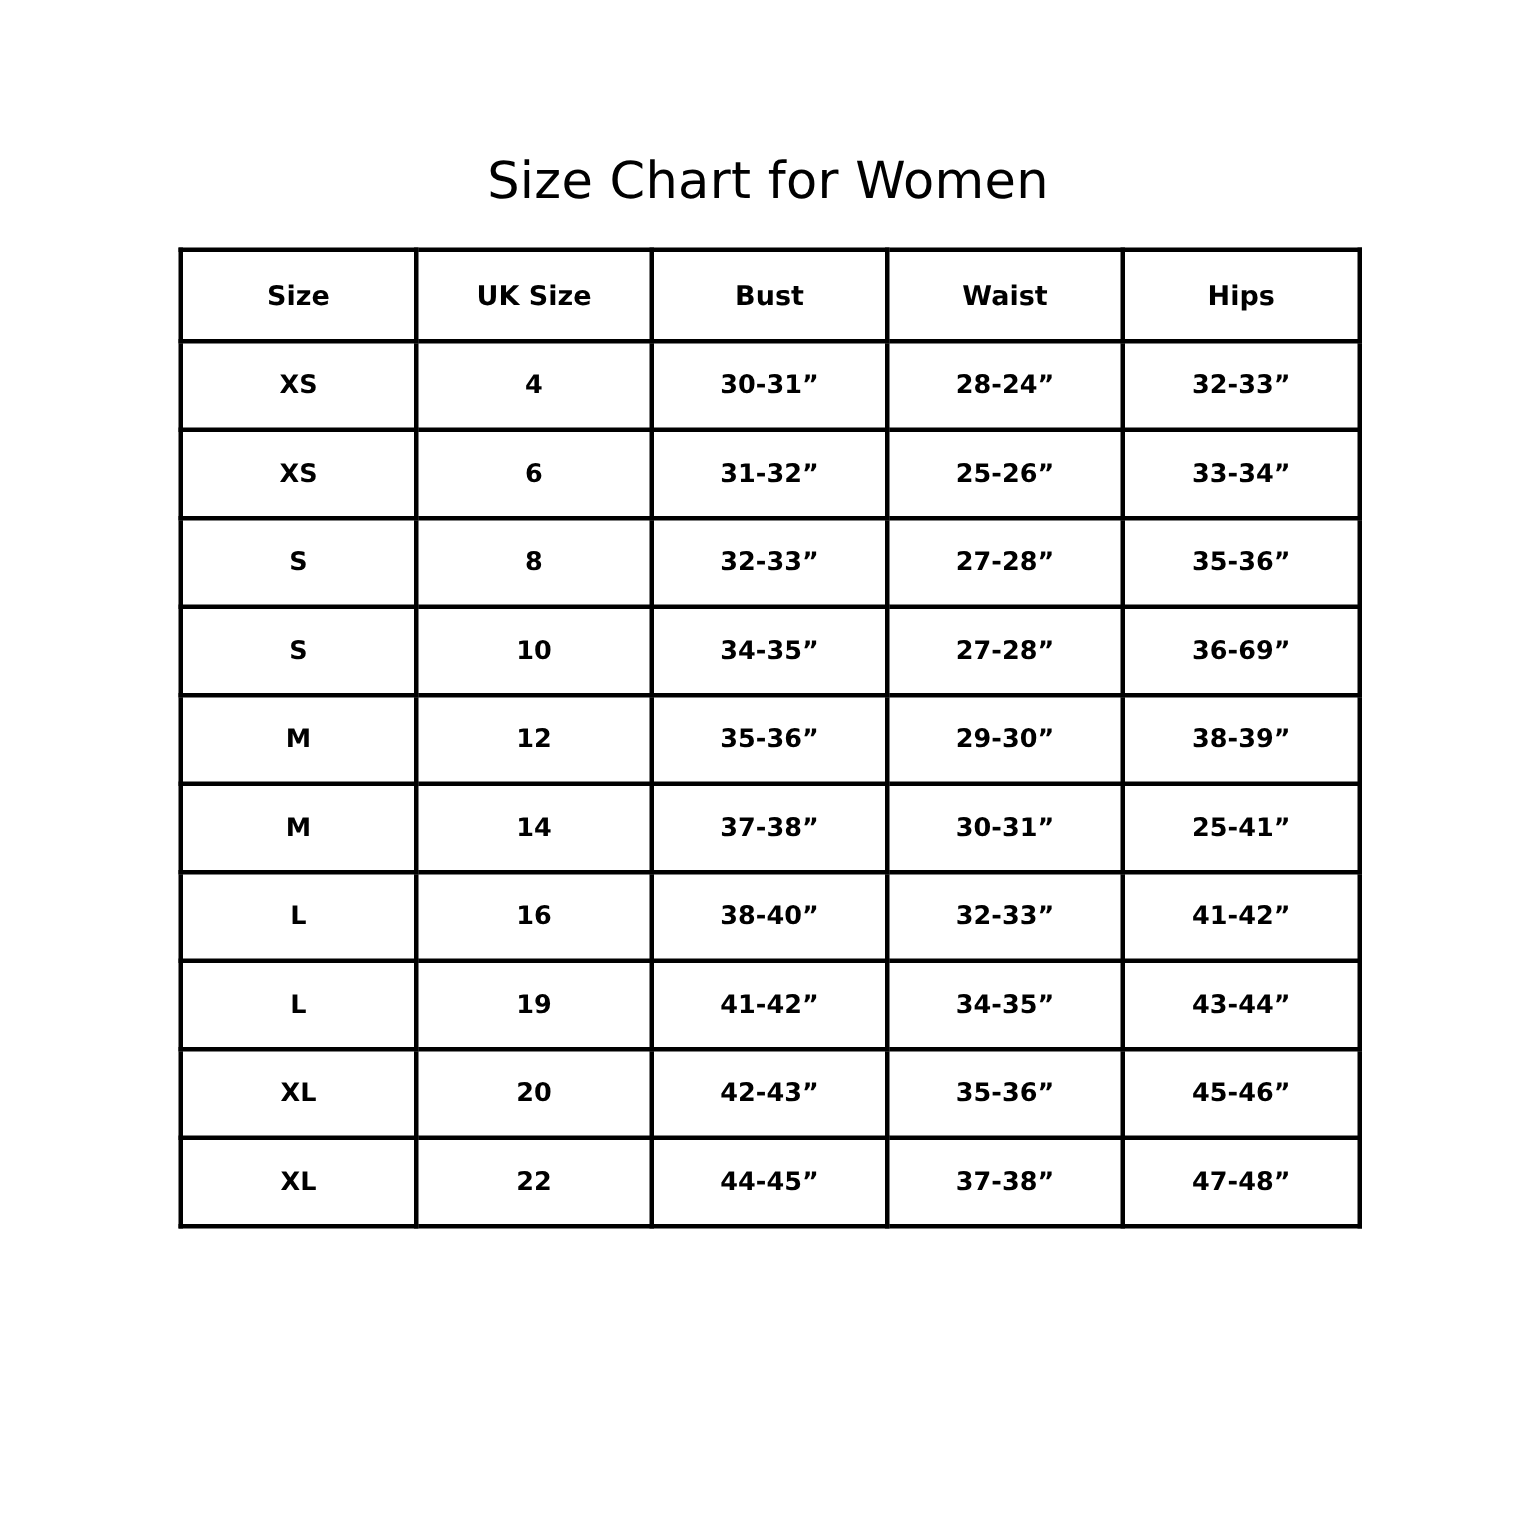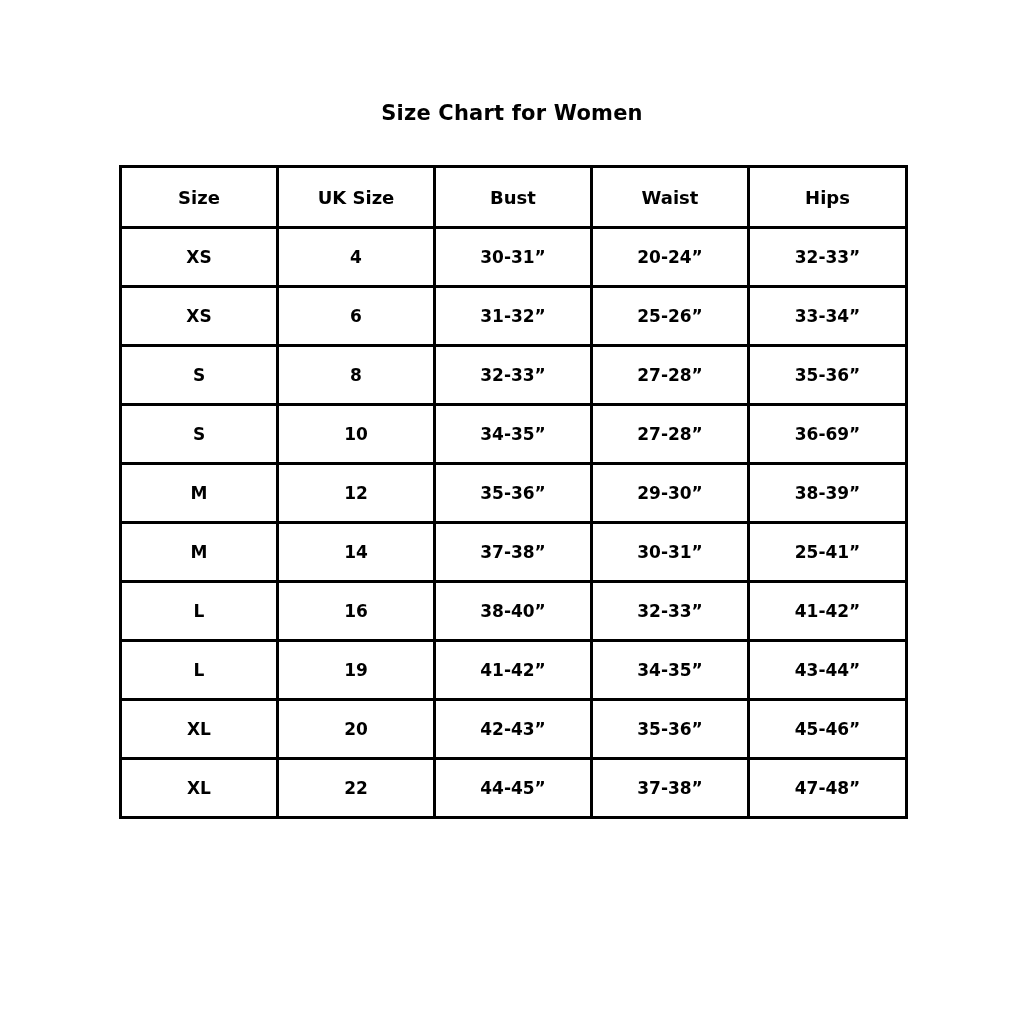--- a/index.html
+++ b/index.html
@@ -19,22 +19,22 @@
     height: 1024px;
     position: relative;
     box-sizing: border-box;
   }
   .title {
     position: absolute;
     top: 101px;
     left: 0;
     width: 1024px;
     text-align: center;
-    font-size: 21px;
-    font-weight: bold;
+    font-size: 34px;
+    font-weight: normal;
     letter-spacing: 0.2px;
   }
   .table-wrap {
     position: absolute;
     top: 165px;
     left: 119px;
     width: 688px;
   }
   table.size-chart {
     border-collapse: collapse;
@@ -84,21 +84,21 @@
             <th>Bust</th>
             <th>Waist</th>
             <th>Hips</th>
           </tr>
       </thead>
       <tbody>
           <tr>
             <td>XS</td>
             <td>4</td>
             <td>30-31”</td>
-            <td>20-24”</td>
+            <td>28-24”</td>
             <td>32-33”</td>
           </tr>
           <tr>
             <td>XS</td>
             <td>6</td>
             <td>31-32”</td>
             <td>25-26”</td>
             <td>33-34”</td>
           </tr>
           <tr>

